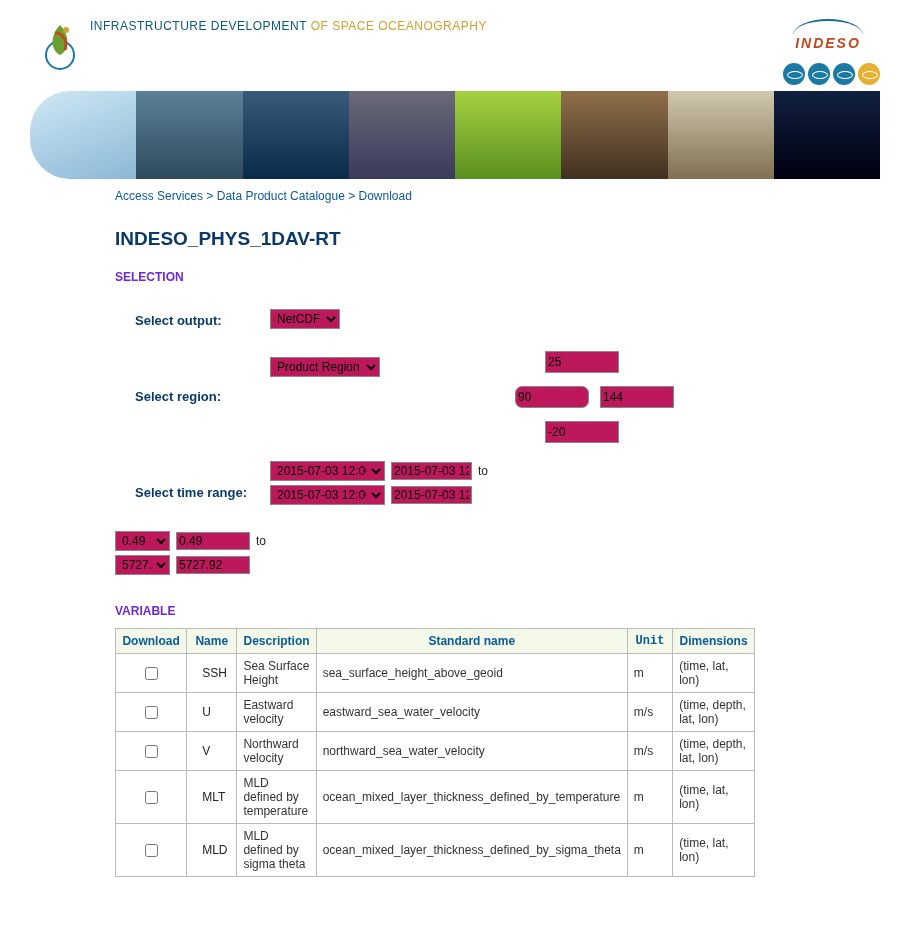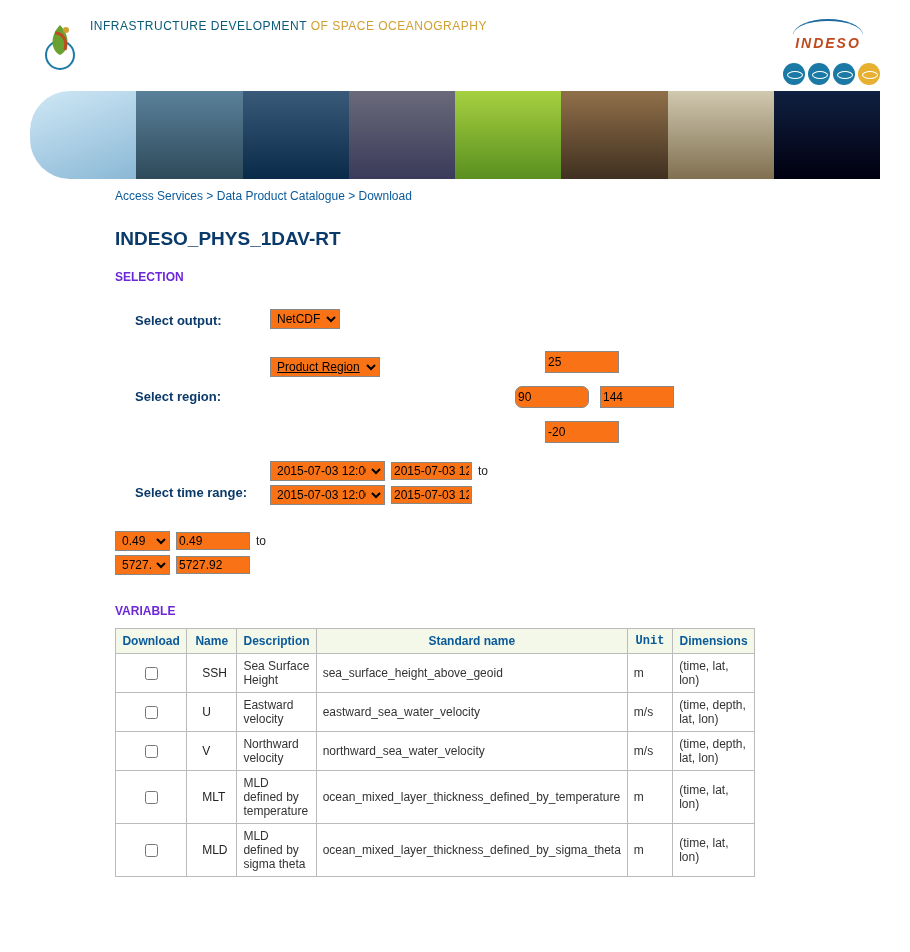--- a/index.html
+++ b/index.html
@@ -80,25 +80,25 @@
   }
   .form-row { display:flex; align-items:center; margin-bottom:22px; }
   .form-label {
     width:135px; color:#0a3a6a; font-weight:bold; font-size:13px;
     padding-top:2px; padding-left:20px;
   }
   .form-body { flex:1; }
   select, input[type=text]{
     font-family:inherit; font-size:12px;
     border:1px solid #888; padding:1px 2px;
-    background:#f97316;
+    background:#be185d;
   }
   select { height:20px; }
   .region-grid { position:relative; width:400px; height:88px; margin-left:0;}
-  .region-select{ position:absolute; left:0; top:6px; width:110px;text-decoration:underline;}
+  .region-select{ position:absolute; left:0; top:6px; width:110px;}
   .rn { position:absolute; width:68px; height:18px; }
   .rn.north{ left:275px; top:0;}
   .rn.west { left:245px; top:35px;border-radius:7px;}
   .rn.east { left:330px; top:35px;}
   .rn.south{ left:275px; top:70px;}
 
   .time-row select{ width:115px;}
   .time-row input{ width:75px;}
   .time-row .line{ display:flex; align-items:center; gap:6px; margin-bottom:4px;}
   .to-label{ font-size:12px; color:#222;}

